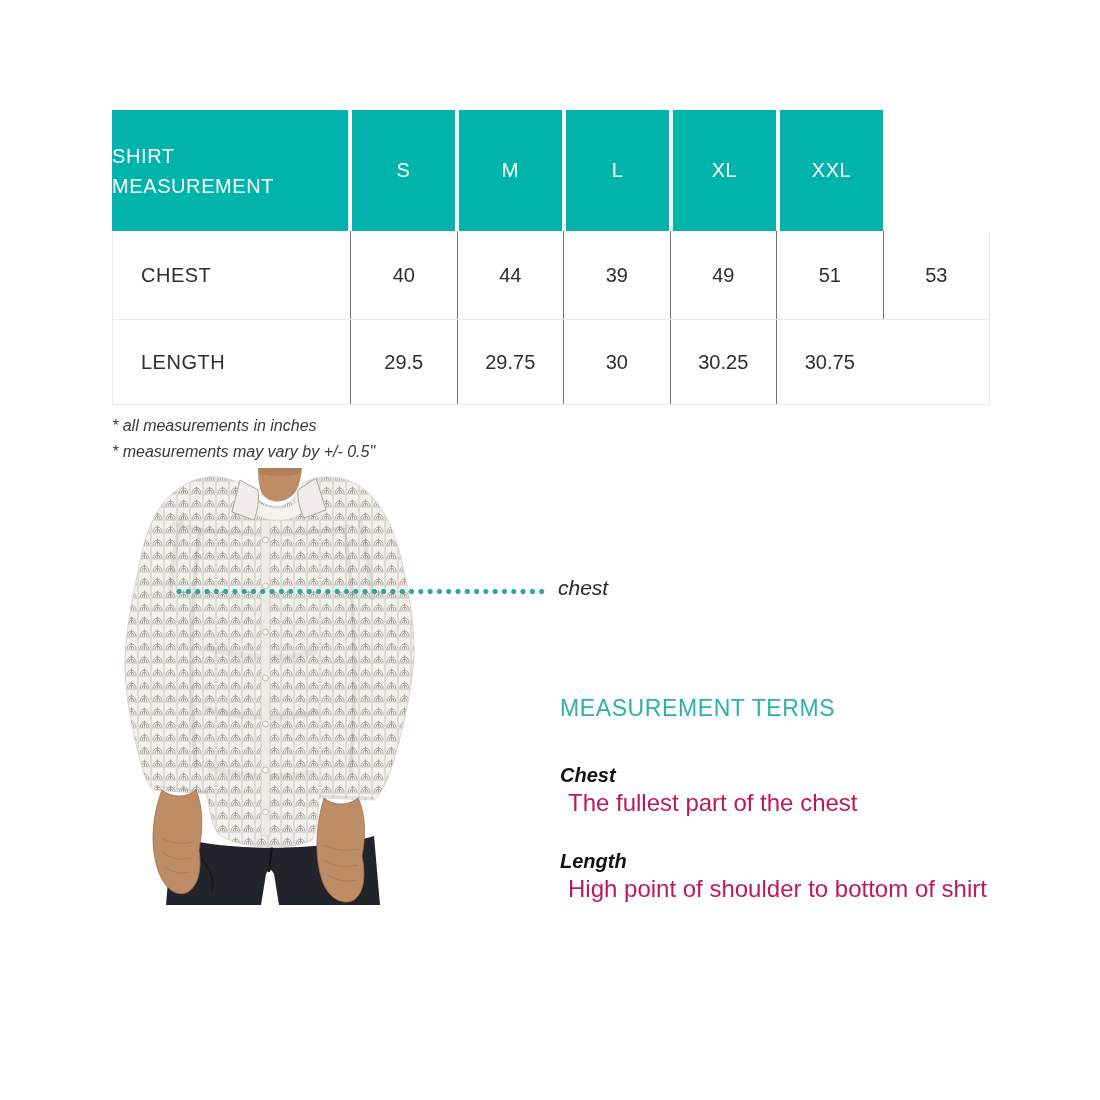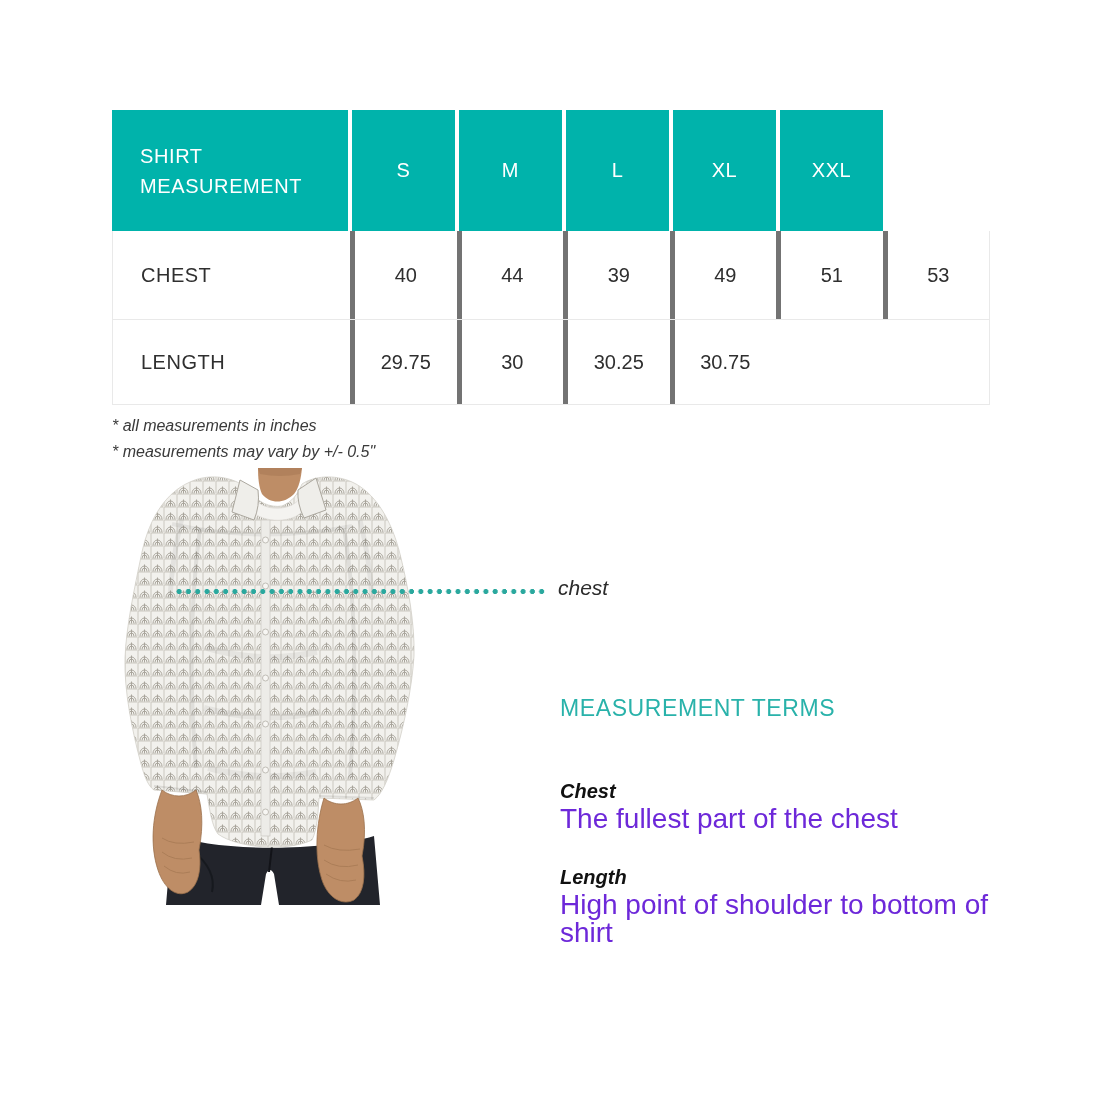--- a/index.html
+++ b/index.html
@@ -10,52 +10,52 @@
   
   .size-table{position:absolute;left:112px;top:110px;width:878px;}
   .thead{
     display:grid;grid-template-columns:236px repeat(6,1fr);
     column-gap:4px;height:121px;
   }
   .th{
     background:#00B3AB;color:#ffffff;display:flex;align-items:center;justify-content:center;
     font-size:20px;letter-spacing:.6px;font-weight:400;
   }
-  .th.first{justify-content:flex-start;padding-left:28px;}
+  .th.first{justify-content:flex-start;}
   .th.first span{display:inline-block;max-width:175px;line-height:30px;}
   .tbody{border:1px solid #e9e9e9;border-top:none;}
   .tr{display:grid;grid-template-columns:237px repeat(6,1fr);height:88px;}
   .tr.second{border-top:1px solid #e9e9e9;height:84px;}
   .td{
     display:flex;align-items:center;justify-content:center;
-    font-size:20px;color:#2f2f2f;border-left:5px solid #737373;background:#ffffff;
+    font-size:20px;color:#2f2f2f;border-left:1px solid #737373;background:#ffffff;
   }
   .td.label{justify-content:flex-start;padding-left:28px;border-left:none;letter-spacing:.5px;}
   
   .notes{
     position:absolute;left:112px;top:413px;width:870px;
     font-style:italic;font-size:16px;color:#3a3a3a;line-height:26px;
   }
   
   .figure{position:absolute;left:112px;top:468px;width:326px;height:437px;}
   .chest-line{
     position:absolute;left:176px;top:588px;width:371px;height:7px;
     background-image:radial-gradient(circle at 3px 3.5px,#2AA89E 2.3px,rgba(0,0,0,0) 2.8px);
     background-size:9.3px 7px;background-repeat:repeat-x;
   }
   .chest-label{
     position:absolute;left:558px;top:576px;font-style:italic;font-size:21px;color:#2c2c2c;
   }
   
   .terms{position:absolute;left:560px;top:695px;width:470px;}
   .terms h2{
-    margin:0 0 56px 0;font-size:23px;font-weight:400;color:#29B2AA;letter-spacing:.6px;
+    margin:0 0 40px 0;font-size:23px;font-weight:400;color:#29B2AA;letter-spacing:.6px;
   }
   .term-name{font-size:20px;font-weight:bold;font-style:italic;color:#111;line-height:27px;margin:0;}
-  .term-def{font-size:28px;color:#6d28d9;line-height:28px;margin:0 0 31px 0;}
+  .term-def{font-size:24px;color:#be185d;line-height:28px;margin:0 0 31px 8px;}
 </style>
 </head>
 <body>
 
 <div class="size-table">
   <div class="thead">
     <div class="th first">
       <span>SHIRT MEASUREMENT</span>
     </div>
     <div class="th">S</div>
@@ -69,20 +69,21 @@
       <div class="td label">CHEST</div>
       <div class="td">40</div>
       <div class="td">44</div>
       <div class="td">39</div>
       <div class="td">49</div>
       <div class="td">51</div>
       <div class="td">53</div>
     </div>
     <div class="tr second">
       <div class="td label">LENGTH</div>
+      <div class="td">29.5</div>
       <div class="td">29.75</div>
       <div class="td">30</div>
       <div class="td">30.25</div>
       <div class="td">30.75</div>
     </div>
   </div>
 </div>
 
 <div class="notes">
   <div>* all measurements in inches</div>

